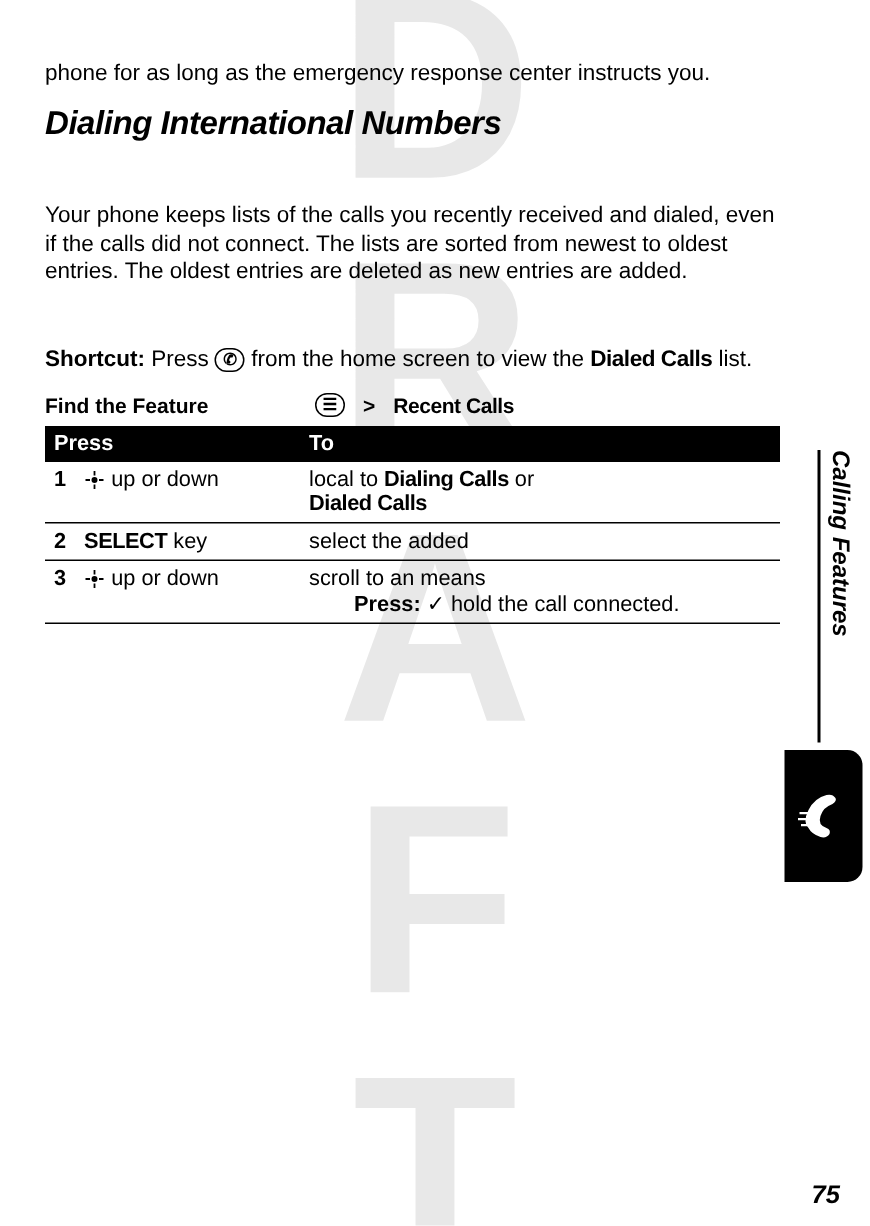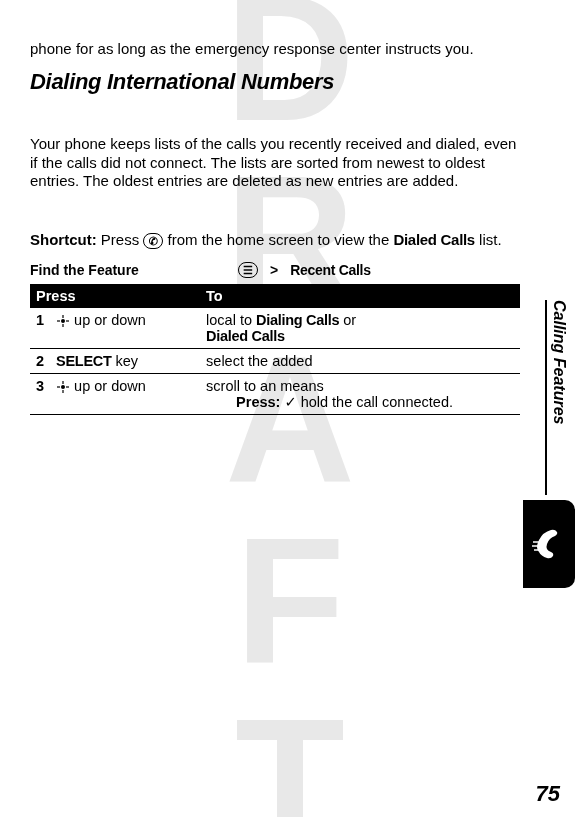--- a/index.html
+++ b/index.html
@@ -55,21 +55,20 @@
     font-family: "Arial Narrow", Arial, sans-serif;
     font-weight: 900;
     letter-spacing: -0.3px;
   }
   .feature-row {
     display: flex;
     align-items: flex-start;
     font-weight: bold;
     font-size: 14px;
     margin: 12px 0 6px 0;
-    gap: 28px;
   }
   .feature-label { width: 180px; }
   .feature-path { display: flex; gap: 12px; align-items: center; }
   table.steps {
     width: 100%;
     border-collapse: collapse;
     font-size: 14.5px;
   }
   table.steps thead th {
     background: #000;
@@ -123,21 +122,21 @@
     display: flex;
     align-items: center;
     justify-content: center;
   }
   .page-num {
     position: absolute;
     bottom: 10px;
     right: 20px;
     font-weight: 900;
     font-style: italic;
-    font-size: 22px;
+    font-size: 17px;
   }
   .note-indent { padding-left: 30px; display: block; }
   .check { font-weight: normal; }
 </style>
 </head>
 <body>
 
 <div class="watermark">DRAFT</div>
 
 <div class="content">

